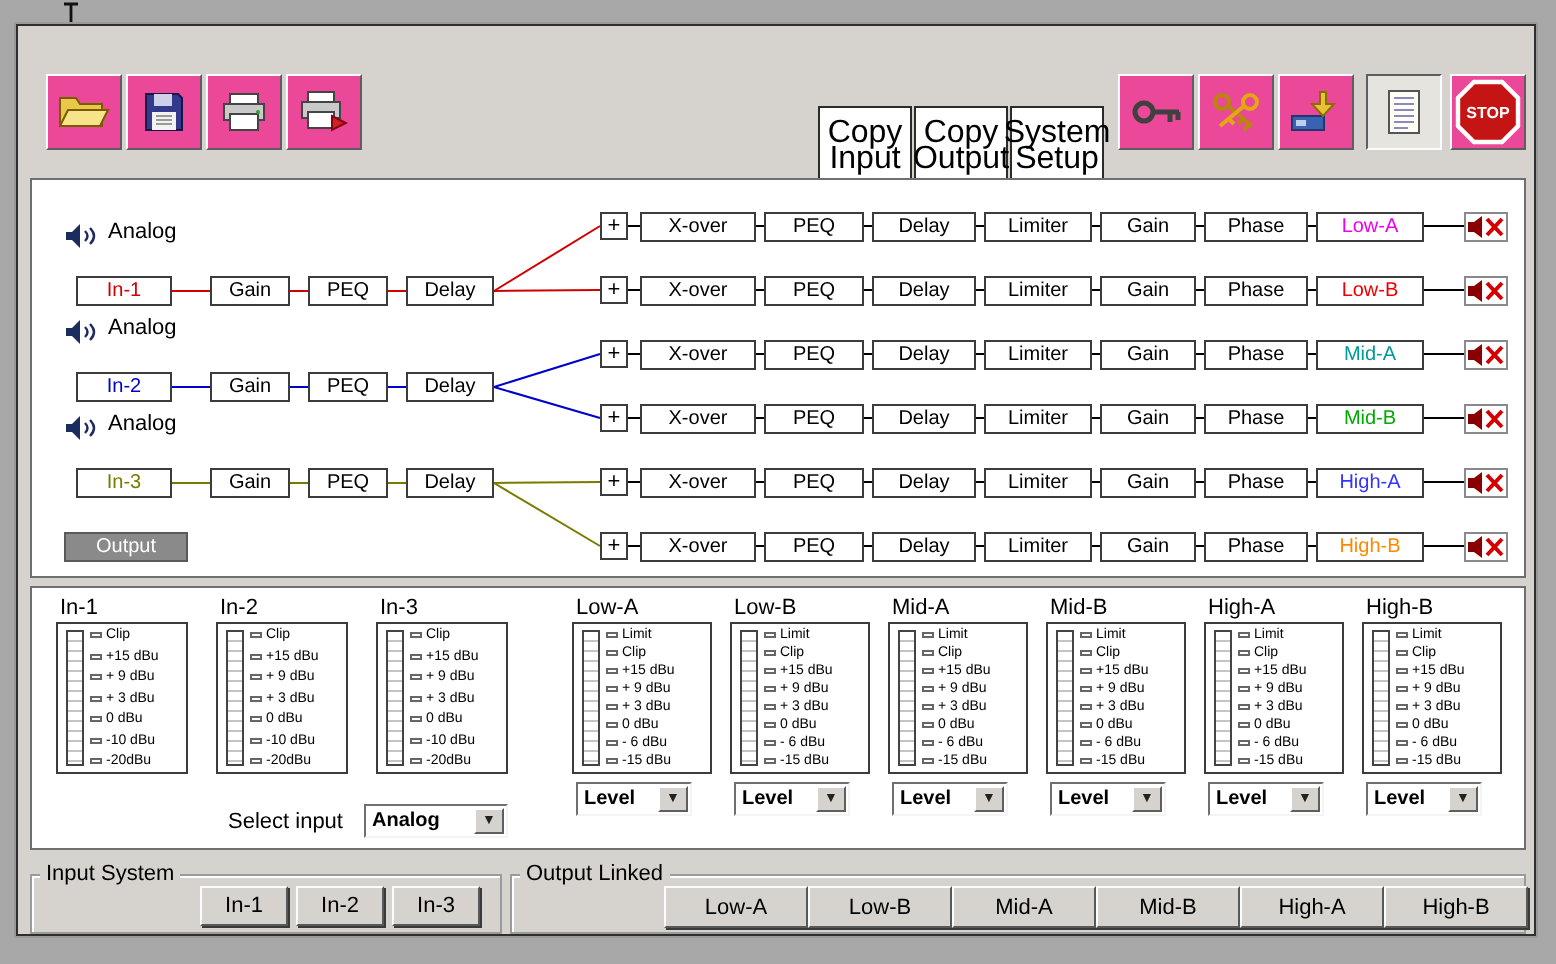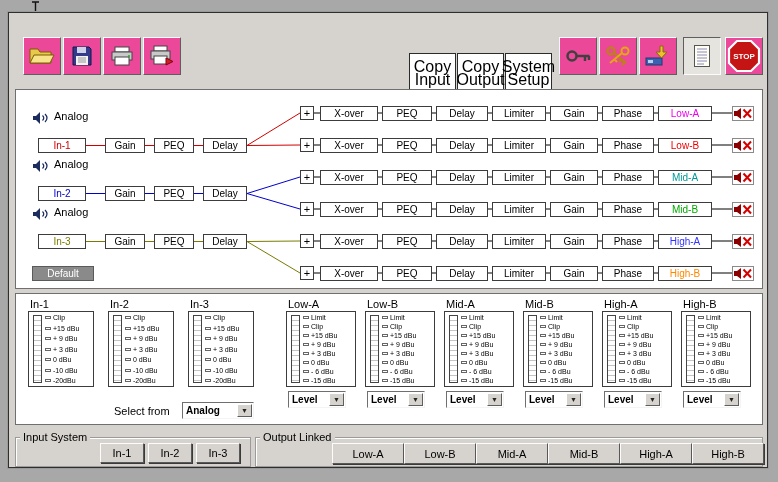--- a/index.html
+++ b/index.html
@@ -119,21 +119,21 @@
       </svg>
     </div>
     <div class="iconbtn" style="left:716px">
       <svg width="34" height="34" viewBox="0 0 34 34">
         <polygon points="10,2 24,2 32,10 32,24 24,32 10,32 2,24 2,10" fill="#c41414" stroke="#fff" stroke-width="2.2"></polygon>
         <text x="17" y="20" text-anchor="middle" font-size="8" font-weight="bold" fill="#fff" font-family="Liberation Sans, sans-serif">STOP</text>
       </svg>
     </div>
 
     <div id="flow-panel" class="panel">
-      <div class="versionbtn">Default</div>
+      <div class="versionbtn">Output</div>
     <svg width="746" height="198" style="position: absolute; left: 0px; top: 0px;">
           <line x1="284" y1="23" x2="728" y2="23" stroke="#000" stroke-width="1"></line>
           <line x1="284" y1="55" x2="728" y2="55" stroke="#000" stroke-width="1"></line>
           <line x1="284" y1="87" x2="728" y2="87" stroke="#000" stroke-width="1"></line>
           <line x1="284" y1="119" x2="728" y2="119" stroke="#000" stroke-width="1"></line>
           <line x1="284" y1="151" x2="728" y2="151" stroke="#000" stroke-width="1"></line>
           <line x1="284" y1="183" x2="728" y2="183" stroke="#000" stroke-width="1"></line>
           <line x1="30" y1="55.5" x2="231" y2="55.5" stroke="#d00000" stroke-width="1"></line>
           <line x1="231" y1="55.5" x2="284" y2="23" stroke="#d00000" stroke-width="1"></line>
           <line x1="231" y1="55.5" x2="284" y2="55" stroke="#d00000" stroke-width="1"></line>
@@ -257,21 +257,21 @@
         <div class="fbox" style="left: 642px; top: 176px; width: 54px; color: rgb(255, 136, 0);">High-B</div>
         <div class="icon-wrap" style="left: 716px; top: 176px; width: 22px; height: 15px; background: rgb(255, 255, 255); border: 1px solid rgb(138, 138, 138);">
           <svg width="20" height="13" viewBox="0 0 20 13">
             <polygon points="1,4 4,4 8,1 8,12 4,9 1,9" fill="#8a0000"></polygon>
             <path d="M10.5 2.5 L18 10.5 M18 2.5 L10.5 10.5" stroke="#d40000" stroke-width="2"></path>
           </svg>
         </div>
       </div>
 
     <div id="meter-panel" class="panel">
-      <span class="flowlabel" style="left:98px;top:111px">Select from</span>
+      <span class="flowlabel" style="left:98px;top:111px">Select input</span>
       <div class="combo" style="left:166px;top:108px;width:72px">
         <span class="combo-text">Analog</span>
         <div class="combo-btn">▼</div>
       </div>
     <div class="mgroup-title" style="left: 14px; top: 4px;">In-1</div>
         <div class="mbox" style="left: 12px; top: 17px; width: 66px; height: 76px;">
           <div class="mbar" style="height: 68px;"></div>
           <div class="mlabels">
             <div class="mrow">
               <div class="mtick"></div>

